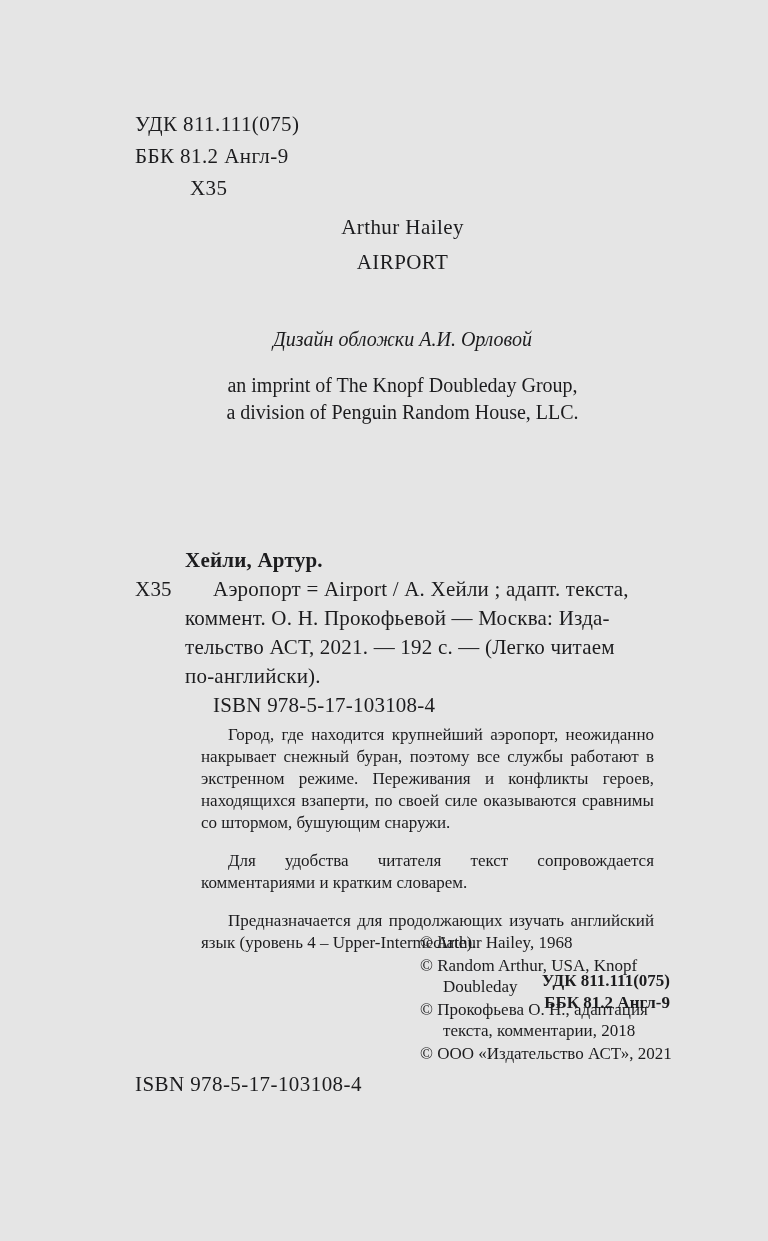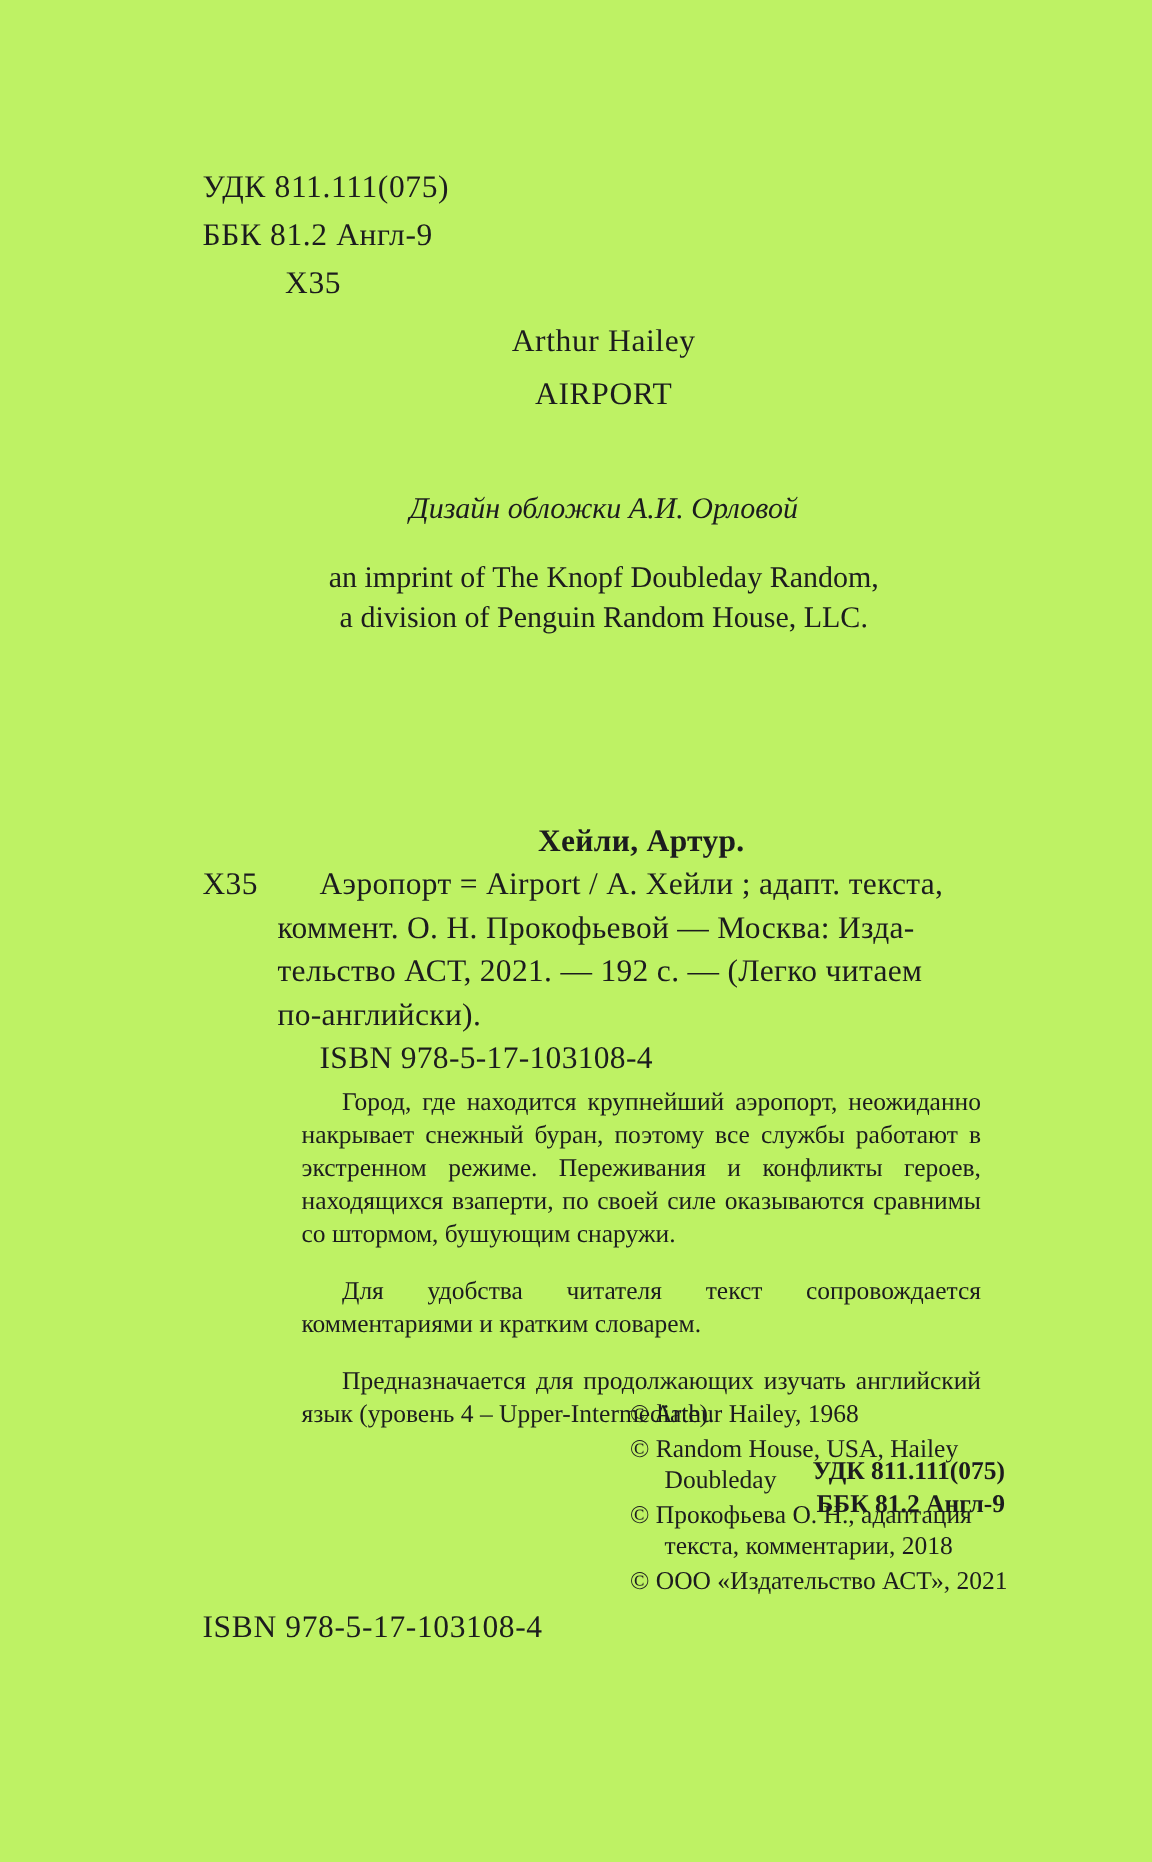--- a/index.html
+++ b/index.html
@@ -1,20 +1,20 @@
 <!DOCTYPE html>
 <html lang="ru"><head>
 <meta charset="utf-8">
 <style>
   html, body { margin: 0; padding: 0; background: #ffffff; }
   .page {
     position: relative;
     width: 768px;
     height: 1241px;
-    background: #bef264;
+    background: #e5e5e5;
     color: #1c1c1e;
     font-family: "Liberation Serif", "DejaVu Serif", serif;
     overflow: hidden;
   }
   
   .top-block {
     position: absolute;
     left: 135px;
     top: 108px;
     font-size: 21px;
@@ -37,21 +37,21 @@
   
   .catalog {
     position: absolute;
     left: 135px;
     top: 546px;
     width: 535px;
     font-size: 21px;
     line-height: 29px;
     letter-spacing: 0.01em;
   }
-  .catalog .heading { margin-left: 50px; font-weight: bold; text-align: center; }
+  .catalog .heading { margin-left: 50px; font-weight: bold; }
   .catalog .entry { position: relative; }
   .catalog .entry .code { position: absolute; left: 0; top: 0; }
   .catalog .entry .lines { margin-left: 50px; }
   .catalog .entry .lines .first { text-indent: 28px; }
   .catalog .isbn { margin-left: 78px; }
 
   
   .annotation {
     position: absolute;
     left: 185px;
@@ -107,21 +107,21 @@
   </div>
 
   <div class="center-col author-title">
     <div>Arthur Hailey</div>
     <div>AIRPORT</div>
   </div>
 
   <div class="center-col cover-design">Дизайн обложки А.И. Орловой</div>
 
   <div class="center-col permission">
-    <div>an imprint of The Knopf Doubleday Random,</div>
+    <div>an imprint of The Knopf Doubleday Group,</div>
     <div>a division of Penguin Random House, LLC.</div>
   </div>
 
   <div class="catalog">
     <div class="heading">Хейли, Артур.</div>
     <div class="entry">
       <span class="code">Х35</span>
       <div class="lines">
         <div class="first">Аэропорт = Airport / А. Хейли ; адапт. текста,</div>
         <div>коммент. О. Н. Прокофьевой — Москва: Изда-</div>
@@ -137,20 +137,20 @@
     <p>Для удобства читателя текст сопровождается комментариями и кратким словарем.</p>
     <p>Предназначается для продолжающих изучать английский язык (уровень 4 – Upper-Intermediate).</p>
     <div class="class-codes">
       <div>УДК 811.111(075)</div>
       <div>ББК 81.2 Англ-9</div>
     </div>
   </div>
 
   <div class="copyrights">
     <div class="entry">© Arthur Hailey, 1968</div>
-    <div class="entry">© Random House, USA, Hailey Doubleday</div>
+    <div class="entry">© Random Arthur, USA, Knopf Doubleday</div>
     <div class="entry">© Прокофьева О. Н., адаптация текста, комментарии, 2018</div>
     <div class="entry">© ООО «Издательство АСТ», 2021</div>
   </div>
 
   <div class="isbn-bottom">ISBN 978-5-17-103108-4</div>
 
 </div>
 
 </body></html>

